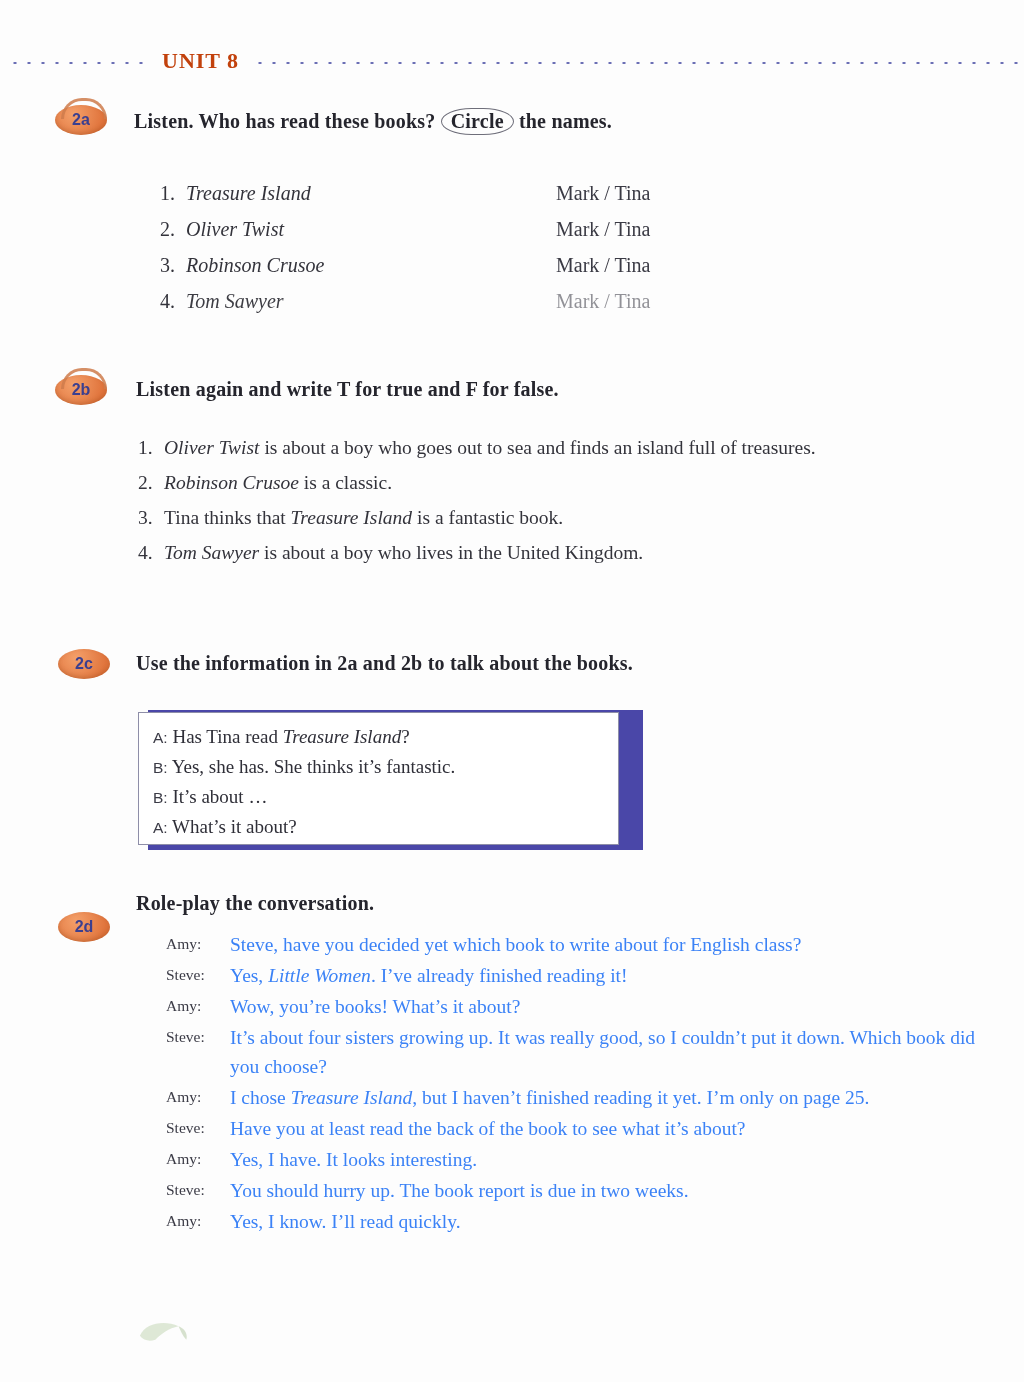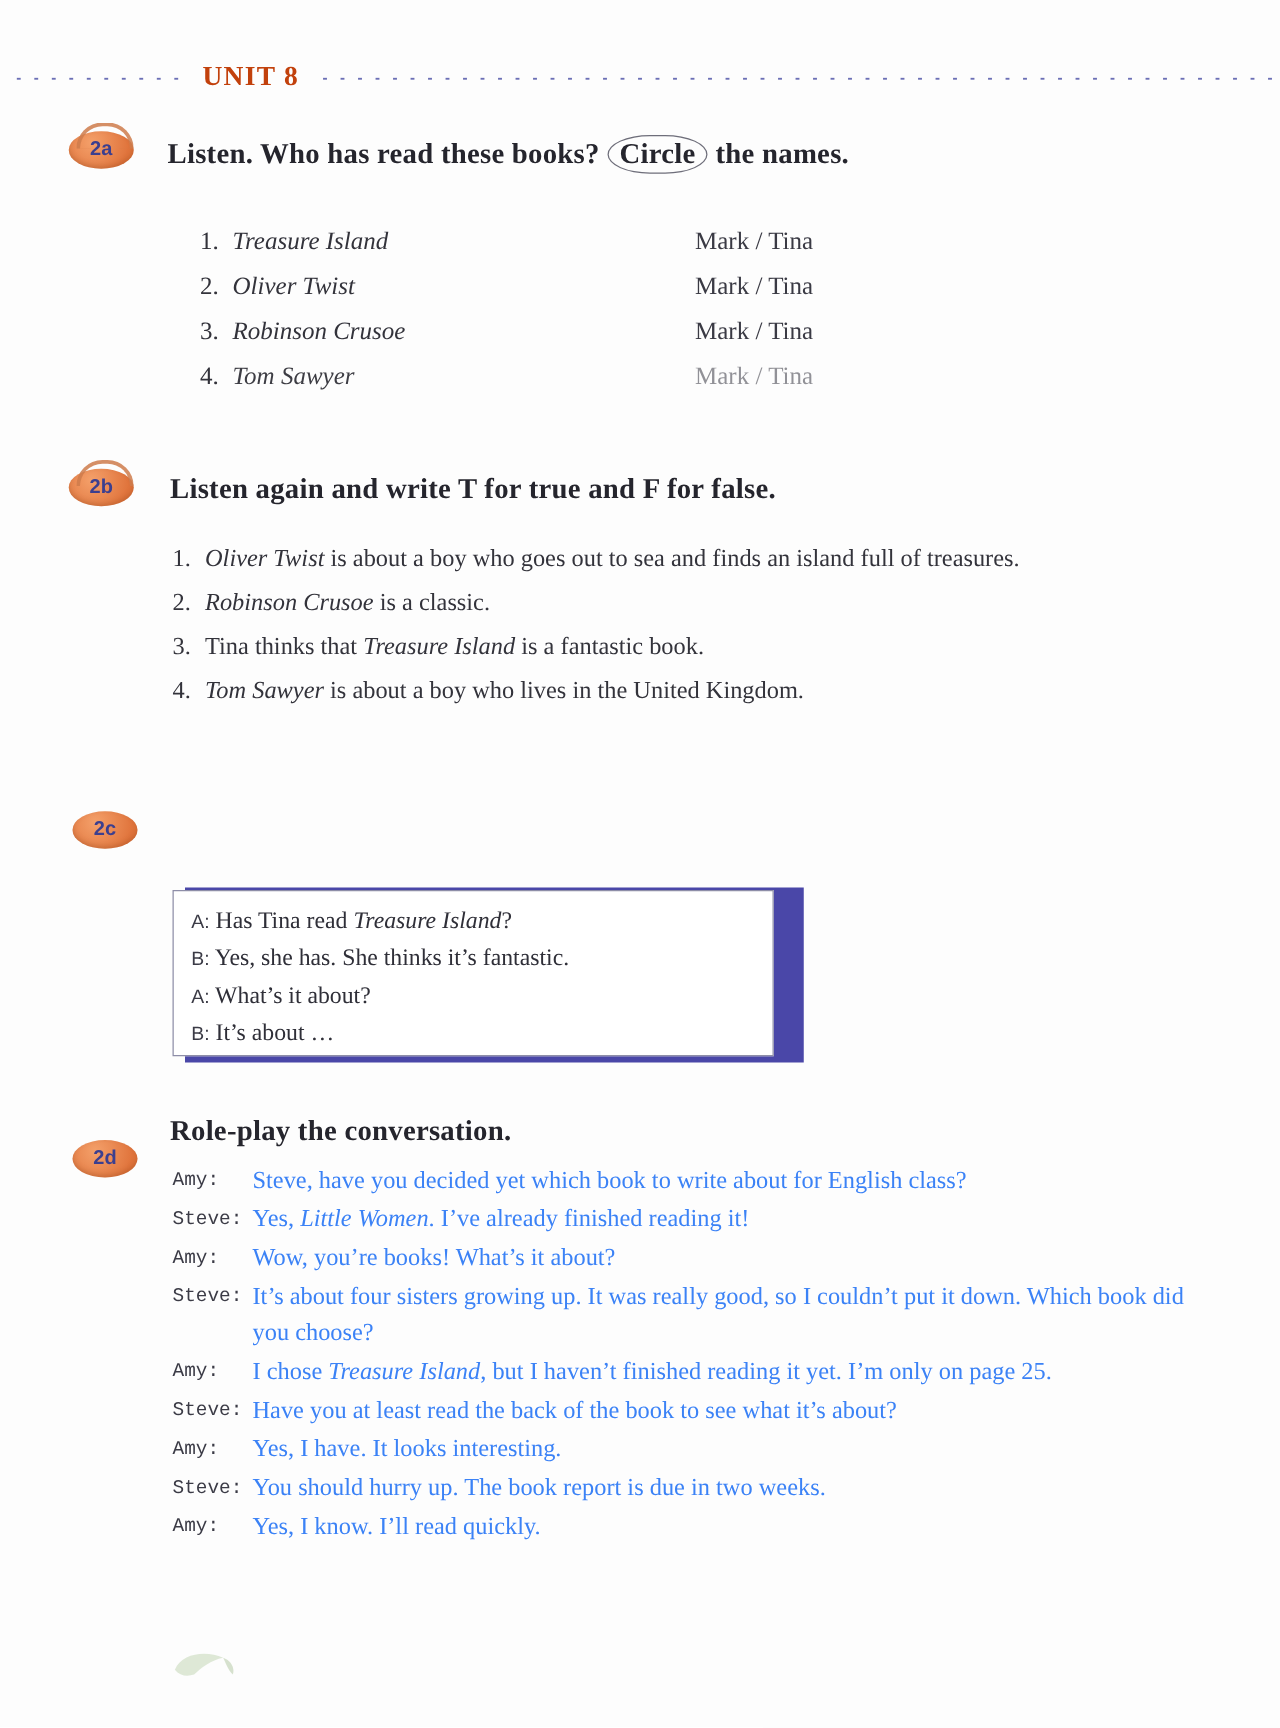--- a/index.html
+++ b/index.html
@@ -88,21 +88,21 @@
     border-bottom: none;
     border-radius: 22px 22px 0 0;
     opacity: 0.85;
   }
 
   
   .instr {
     position: absolute;
     font-family: "Liberation Serif", serif;
     font-weight: bold;
-    font-size: 23px;
+    font-size: 20px;
     color: #25252d;
     letter-spacing: 0.2px;
   }
   .instr .circled {
     display: inline-block;
     padding: 0 9px;
     border: 1.6px solid #6e6e7a;
     border-radius: 50%/60%;
     line-height: 1.25;
   }
@@ -205,24 +205,25 @@
     top: 930px;
     width: 840px;
   }
   .c-row {
     display: flex;
     margin-bottom: 2px;
   }
   .c-spk {
     width: 64px;
     flex: 0 0 64px;
-    font-family: Liberation Mono, monospace;
+    font-family: Liberation Serif, serif;
     font-size: 15.5px;
     color: #3b3b46;
     padding-top: 5px;
+    margin-left: 28px;
   }
   .c-text {
     flex: 1;
     font-size: 19.5px;
     line-height: 29px;
     color: #3b82f6;
   }
   .c-text i { font-style: italic; }
 
   
@@ -302,39 +303,40 @@
 
   <div class="tf-boxes" style="top:0;">
     
     
     
     
   </div>
 
   <div class="badge" style="left:58px; top:649px;">2c</div>
 
+  <div class="instr" style="left:136px; top:652px;">Use the information in 2a and 2b to talk about the books.</div>
 
   <div class="dialogue-wrap">
     <div class="dialogue-shadow"></div>
     <div class="dialogue">
       <div class="d-line">
         <span class="d-spk">A:</span>
         <span>Has Tina read </span><i>Treasure Island</i><span>?</span>
       </div>
       <div class="d-line">
         <span class="d-spk">B:</span>
         <span>Yes, she has. She thinks it’s fantastic.</span>
       </div>
       <div class="d-line">
+        <span class="d-spk">B:</span>
+        <span>It’s about …</span>
+      </div>
+      <div class="d-line">
         <span class="d-spk">A:</span>
         <span>What’s it about?</span>
-      </div>
-      <div class="d-line">
-        <span class="d-spk">B:</span>
-        <span>It’s about …</span>
       </div>
     </div>
   </div>
 
   <div class="badge" style="left:58px; top:912px;">2d</div>
 
   <div class="instr" style="left:136px; top:892px;">Role-play the conversation.</div>
 
   <div class="convo">
     <div class="c-row">

